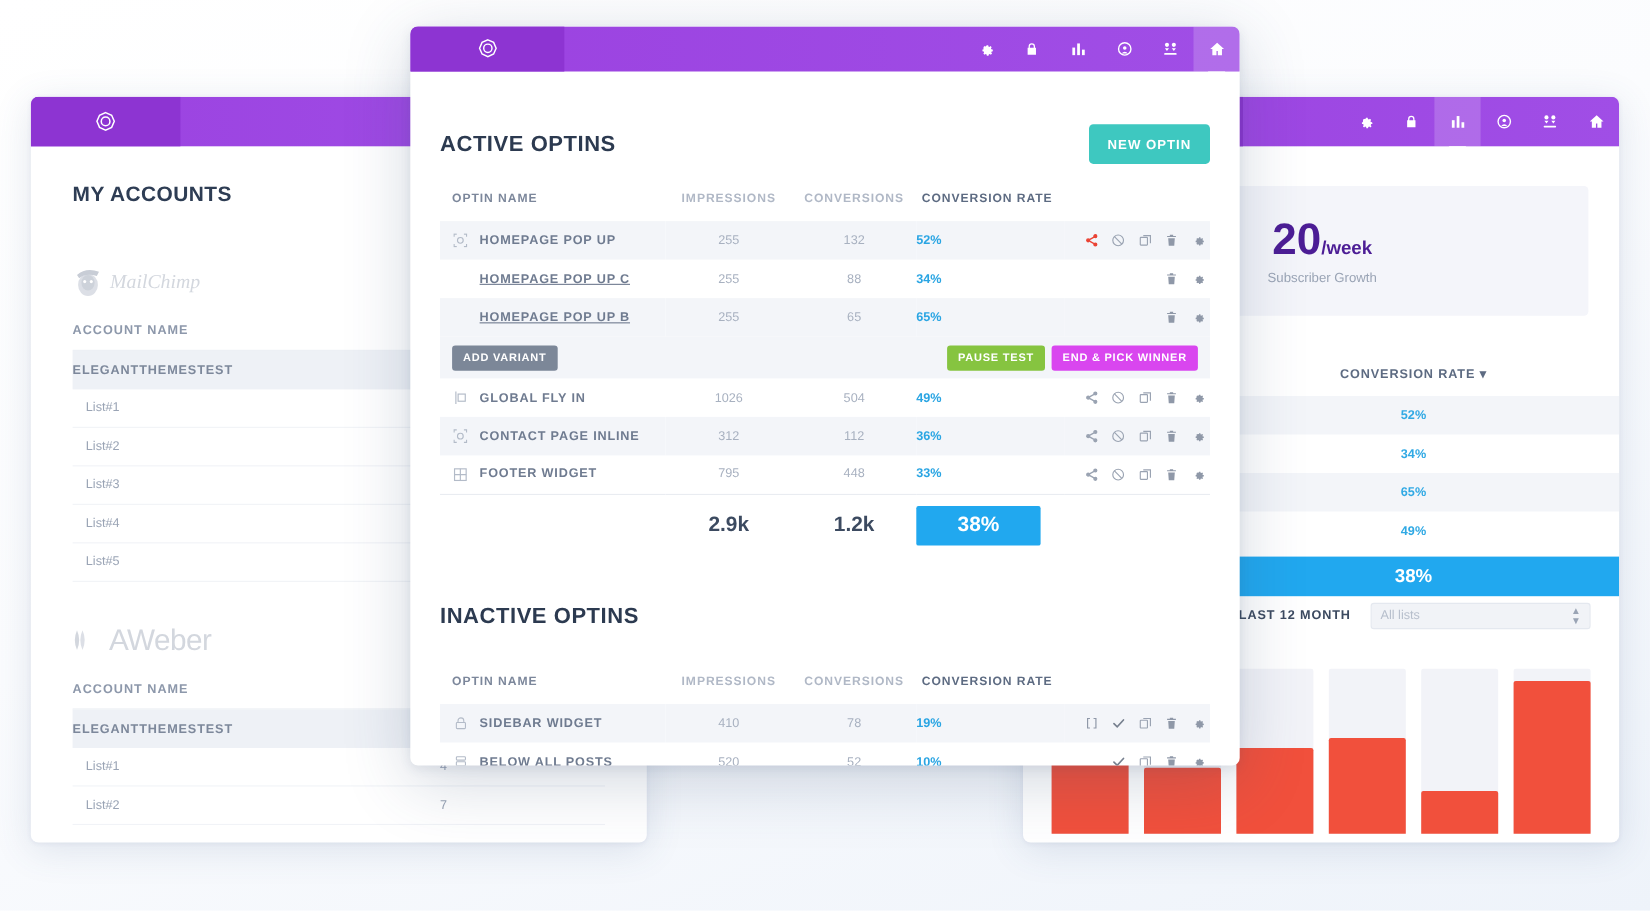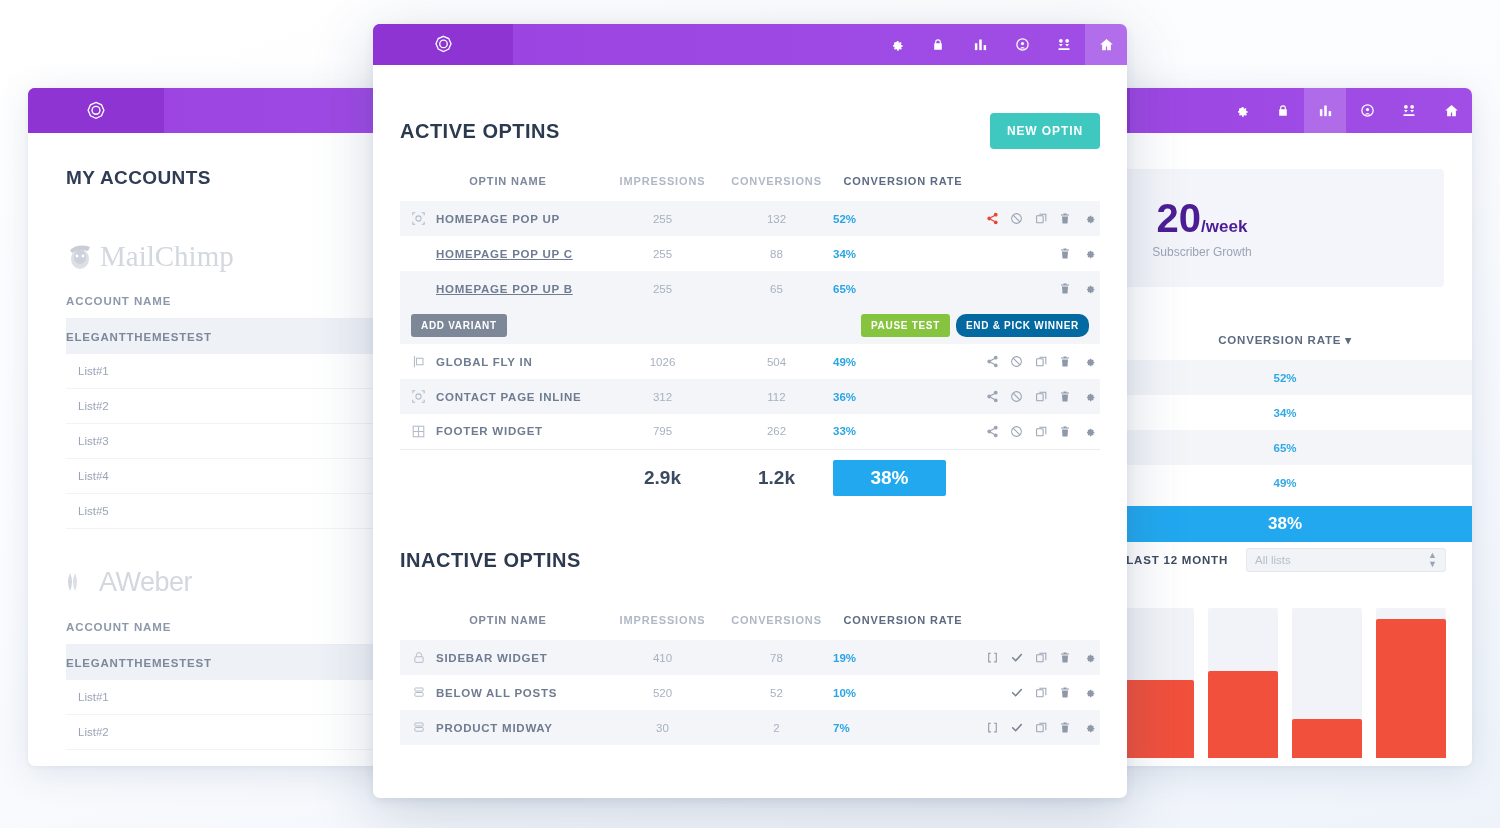--- a/index.html
+++ b/index.html
@@ -163,21 +163,21 @@
     background: #f2f3f8;
     display: flex; align-items: flex-end;
     border-radius: 2px;
     position: relative;
   }
   .bar-fill { width: 100%; background: #f1503c; border-radius: 2px 2px 0 0; }
 
   
   #modal {
     position: absolute;
-    left: 373px; top: 24px; width: 754px; height: 774px;
+    left: 373px; top: 24px; width: 754px; height: 672px;
     z-index: 5;
     box-shadow: 0 14px 60px rgba(54,76,114,.22), 0 3px 10px rgba(54,76,114,.10);
   }
   #modal .navbar { height: 41px; }
   #modal .nav-logo { width: 140px; background: #8d34d2; }
   #modal .nav-item { width: 42px; }
   .modal-body { padding: 0 27px; }
 
   .sec-header {
     display: flex; align-items: center; justify-content: space-between;
@@ -188,21 +188,21 @@
   }
   .btn-new {
     background: #3ec8c0; color: #fff;
     font-size: 12px; font-weight: bold; letter-spacing: .9px;
     padding: 11px 17px; border-radius: 4px; border: none;
     cursor: pointer;
   }
 
   table.optins { width: 100%; border-collapse: collapse; margin-top: 26px; }
   table.optins th {
-    text-align: center;
+    text-align: left;
     font-size: 11px; font-weight: bold; letter-spacing: .85px;
     color: #9aa4b5;
     padding: 0 0 14px 0;
   }
   table.optins th.t-name { color: #7c879b; padding-left: 11px; }
   table.optins th.t-imp, table.optins th.t-conv { text-align: center; color: #b0b8c6; }
   table.optins th.t-rate { color: #5d6b82; }
   table.optins td { font-size: 11.5px; padding: 0; height: 35px; vertical-align: middle; }
   table.optins tr.row.alt td { background: #f3f5f9; }
   table.optins tr.row td.c-name {
@@ -218,21 +218,21 @@
          width: 21px; height: 18px; margin-left: 0; vertical-align: middle; cursor: pointer; }
 
   tr.variant-bar td { background: #f3f5f9; height: 38px; }
   .variant-bar-inner { display: flex; align-items: flex-end; justify-content: space-between; padding: 0 11px; }
   .chip {
     font-size: 10px; font-weight: bold; letter-spacing: .7px;
     color: #fff; border-radius: 3px; padding: 6px 10px; border: none; cursor: pointer;
   }
   .chip.grey { background: #7c8798; }
   .chip.green { background: #86c440; margin-left: 43px; }
-  .chip.red { background: #0369a1; border-radius: 10px; }
+  .chip.red { background: #d946ef; }
   .chip-group { display: flex; gap: 6px; }
 
   tr.total-row td { border-top: 1px solid #e9ecf1; height: 50px; padding-top: 8px; }
   .total-num { font-size: 19px; font-weight: bold; color: #3c4a60; text-align: center; }
   .total-pill {
     background: #21a8ef; color: #fff;
     font-size: 19px; font-weight: bold;
     height: 36px; width: 113px;
     display: flex; align-items: center; justify-content: center;
     border-radius: 2px;
@@ -258,21 +258,21 @@
       <div class="lp-title">MY ACCOUNTS</div>
 
       <div class="brand-logo">
         <svg width="28" height="30" viewBox="0 0 28 30">
           <ellipse cx="14" cy="18" rx="9" ry="10" fill="#dcdfe6"></ellipse>
           <ellipse cx="14" cy="16" rx="6" ry="7" fill="#cdd2da"></ellipse>
           <circle cx="11" cy="15" r="1.4" fill="#fff"></circle>
           <circle cx="17" cy="15" r="1.4" fill="#fff"></circle>
           <path d="M4 9 Q12 2 24 6 L22 10 Q12 7 6 12 Z" fill="#c8cdd6"></path>
         </svg>
-        <span style="font-family:'Liberation Serif',serif;font-size:29px;color:#d3d7de;margin-left:6px;">MailChimp</span>
+        <span style="font-family:'Liberation Serif',serif;font-style:italic;font-size:18px;color:#d3d7de;margin-left:6px;">MailChimp</span>
       </div>
       <div class="acct-head">
         <span class="c1">ACCOUNT NAME</span>
         <span class="c2">SUBSCRIBERS</span>
       </div>
       <div class="acct-row main">
         <span class="c1">ELEGANTTHEMESTEST</span>
         <span class="c2"></span>
       </div>
       <div class="acct-row sub">
@@ -712,21 +712,21 @@
                 <span class="t-icon">
                   <svg width="13" height="13" viewBox="0 0 16 16" fill="none" stroke="#b3bbc8" stroke-width="1.3">
                       <rect x="1.5" y="1.5" width="13" height="13"></rect>
                       <path d="M1.5 8h13M8 1.5v13"></path>
                     </svg>
                 </span>
                 <span>FOOTER WIDGET</span>
               </span>
             </td>
             <td class="c-imp">795</td>
-            <td class="c-conv">262</td>
+            <td class="c-conv">448</td>
             <td class="c-rate">33%</td>
             <td class="c-actions">
               <span class="act">
                   <svg width="13" height="13" viewBox="0 0 24 24" fill="none" stroke="#9aa3b2" stroke-width="2.2">
                     <circle cx="18" cy="5" r="2.4" fill="#9aa3b2"></circle>
                     <circle cx="18" cy="19" r="2.4" fill="#9aa3b2"></circle>
                     <circle cx="6" cy="12" r="2.4" fill="#9aa3b2"></circle>
                     <path d="M8.2 10.8l7.6-4.3M8.2 13.2l7.6 4.3"></path>
                   </svg>
                 </span>

